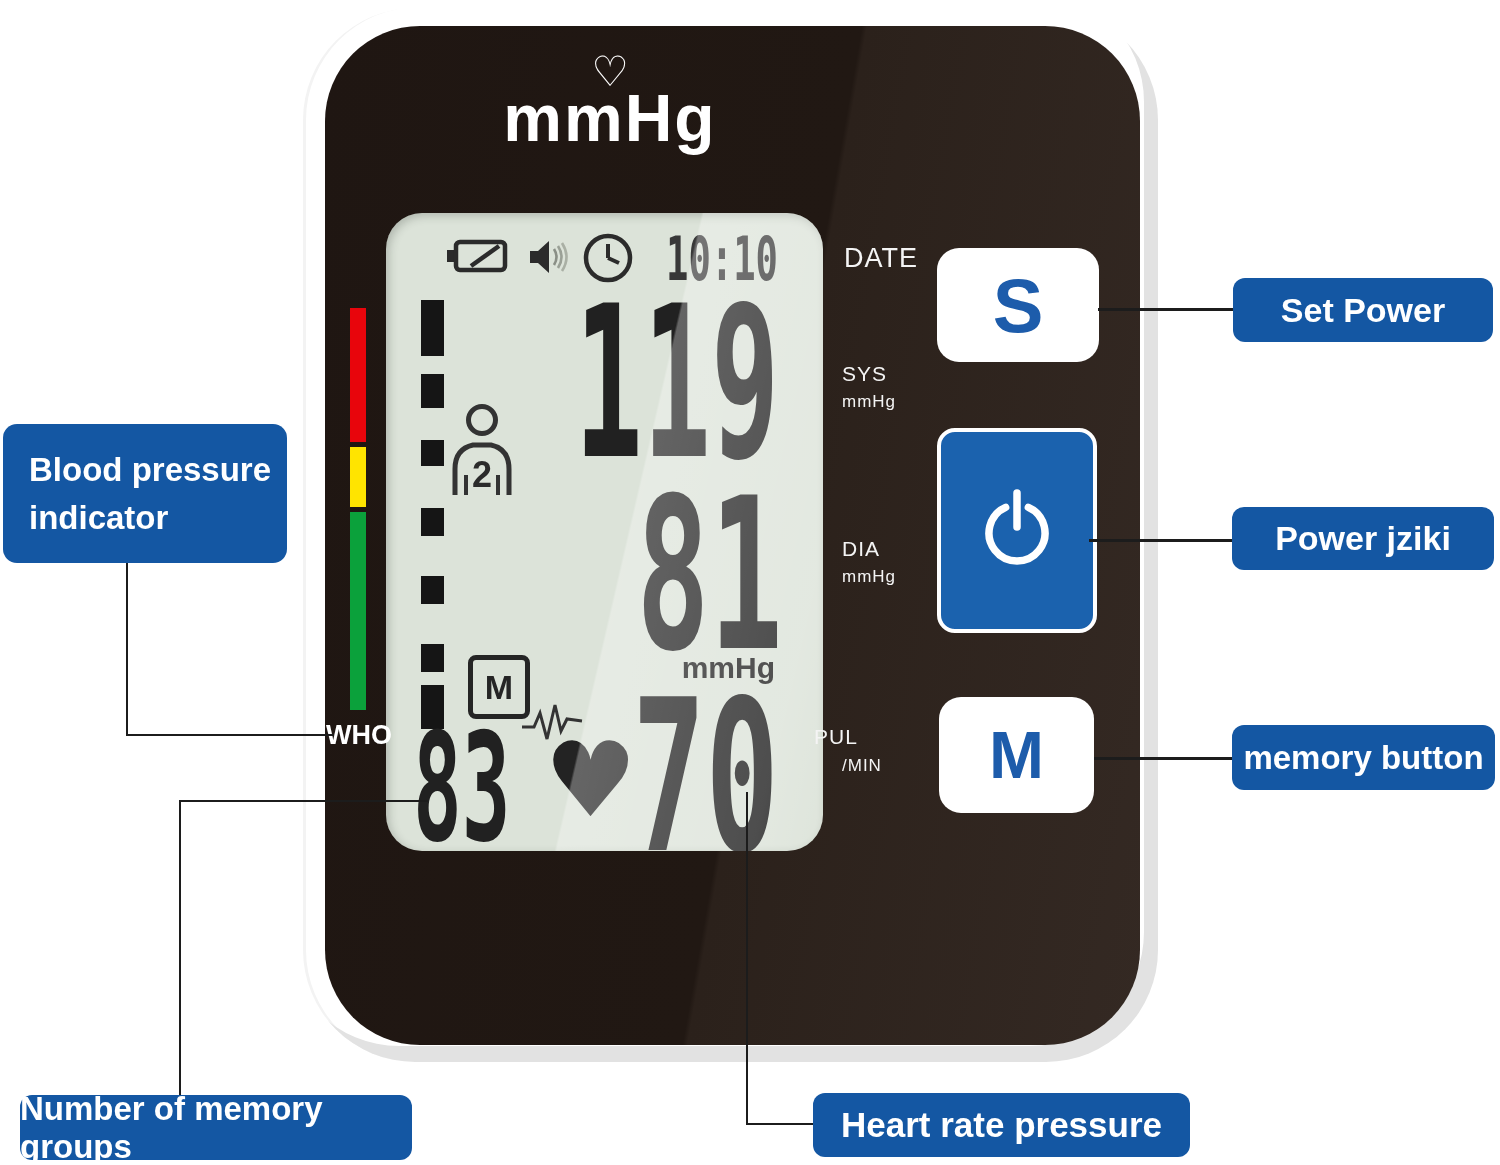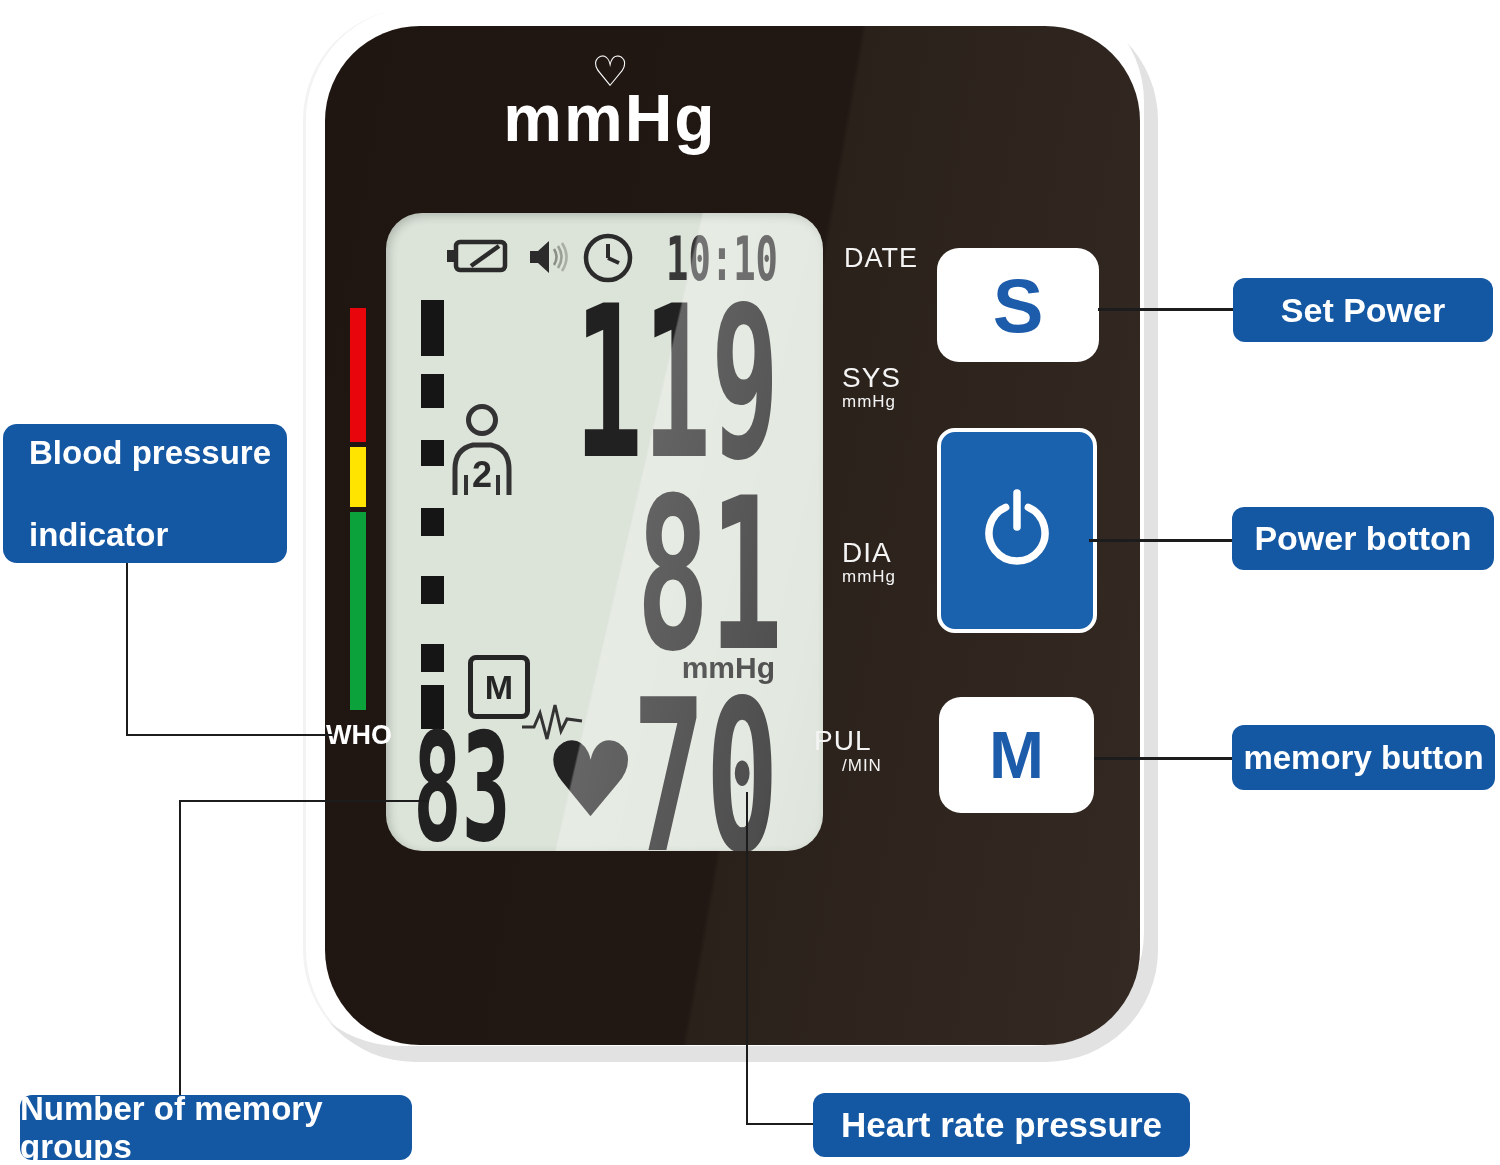--- a/index.html
+++ b/index.html
@@ -30,21 +30,21 @@
   .heart-big{position:absolute;left:158px;top:512px;font-size:104px;line-height:110px;color:#232323;
              font-family:"DejaVu Sans",sans-serif;}
 
   
   .whobar{position:absolute;left:350px;top:308px;width:16px;z-index:4;}
   .whobar div{width:16px;margin-bottom:5px;}
   .who-label{position:absolute;left:326px;top:720px;color:#ffffff;font-weight:bold;font-size:27px;z-index:4;}
 
   
   .plabel{position:absolute;color:#f4f4f4;font-weight:normal;z-index:4;}
-  .plabel.big{font-size:28px;letter-spacing:1px;}
+  .plabel.big{font-size:21px;letter-spacing:1px;}
   .plabel.small{font-size:17px;letter-spacing:1px;}
 
   
   .pbtn{position:absolute;z-index:4;display:flex;align-items:center;justify-content:center;}
   .btn-white{background:#ffffff;border-radius:22px;color:#1d5cab;font-weight:bold;}
   .btn-power{background:#1b62ae;border:4px solid #ffffff;border-radius:18px;}
 
   
   .callout{position:absolute;background:#1457a3;color:#ffffff;font-weight:bold;z-index:6;
            display:flex;align-items:center;justify-content:center;}
@@ -158,30 +158,30 @@
 
   <div class="ln" style="left:126px;top:563px;width:2px;height:173px;"></div>
   <div class="ln" style="left:126px;top:734px;width:208px;height:2px;"></div>
 
   <div class="ln" style="left:179px;top:800px;width:249px;height:2px;"></div>
   <div class="ln" style="left:179px;top:800px;width:2px;height:296px;"></div>
 
   <div class="ln" style="left:746px;top:792px;width:2px;height:333px;"></div>
   <div class="ln" style="left:746px;top:1123px;width:68px;height:2px;"></div>
 
-  <div class="callout left-align" style="left:3px;top:424px;width:284px;height:139px;border-radius:14px;font-size:33px;line-height:82px;padding-left:26px;box-sizing:border-box;">
+  <div class="callout left-align" style="left:3px;top:424px;width:284px;height:139px;border-radius:14px;font-size:33px;line-height:48px;padding-left:26px;box-sizing:border-box;">
     <span>Blood pressure indicator</span>
   </div>
 
   <div class="callout" style="left:1233px;top:278px;width:260px;height:64px;border-radius:12px;font-size:34px;">
     <span>Set Power</span>
   </div>
 
   <div class="callout" style="left:1232px;top:507px;width:262px;height:63px;border-radius:12px;font-size:34px;">
-    <span>Power botton</span>
+    <span>Power jziki</span>
   </div>
 
   <div class="callout" style="left:1232px;top:725px;width:263px;height:65px;border-radius:12px;font-size:33px;">
     <span>memory button</span>
   </div>
 
   <div class="callout" style="left:20px;top:1095px;width:392px;height:65px;border-radius:12px;font-size:33px;">
     <span>Number of memory groups</span>
   </div>
 

